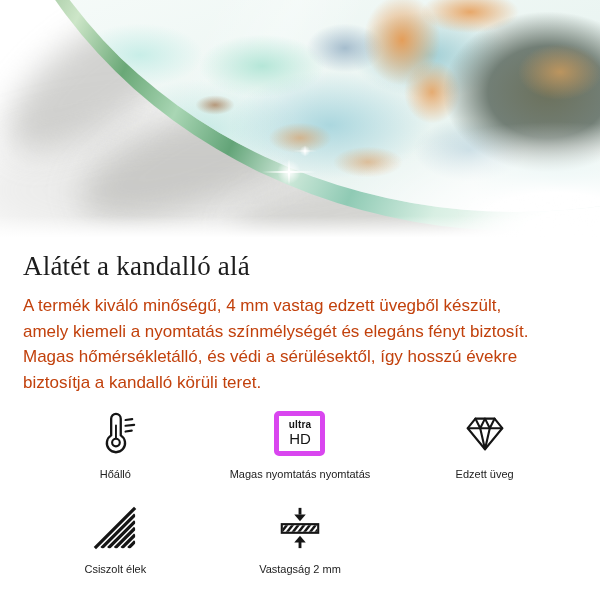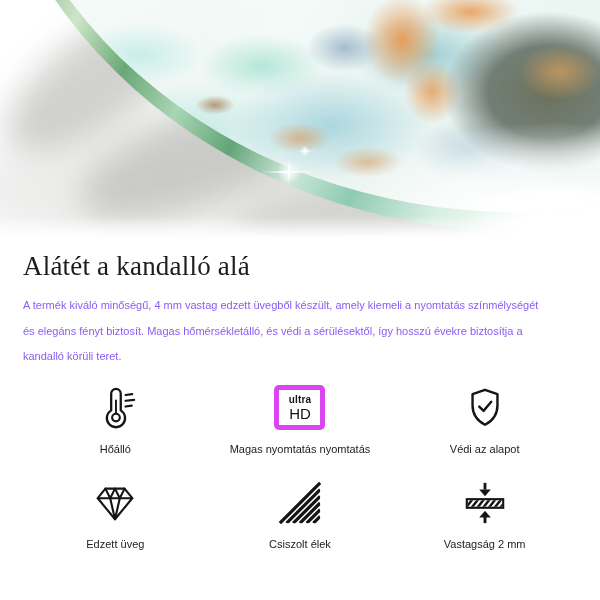--- a/index.html
+++ b/index.html
@@ -69,21 +69,21 @@
   
   .content { padding: 0 23px; }
   h1 {
     margin:0; padding-top:8px;
     font-family:"Liberation Serif","DejaVu Serif",serif;
     font-weight:400; font-size:27px; line-height:36px; color:#1c1c1c;
     letter-spacing:0.2px;
   }
   .desc {
     margin:9px 0 0 0; max-width:528px;
-    font-size:11px; line-height:25.5px; color:#8b5cf6;
+    font-size:17px; line-height:25.5px; color:#c2410c;
   }
 
   
   .features {
     margin-top:15px;
     display:grid; grid-template-columns:repeat(3,1fr); row-gap:25px;
   }
   .feature { display:flex; flex-direction:column; align-items:center; }
   .icon-box { height:46px; display:flex; align-items:center; justify-content:center; }
   .feature .label { margin-top:12px; font-size:11px; color:#222;text-align:right; }
@@ -145,29 +145,20 @@
       <div class="feature">
         <div class="icon-box">
           <div class="uhd">
             <span class="t">ultra</span>
             <span class="b">HD</span>
           </div>
         </div>
         <div class="label">Magas nyomtatás nyomtatás</div>
       </div>
 
-      <div class="feature">
-        <div class="icon-box">
-          <svg width="46" height="46" viewBox="0 0 48 48" fill="none" stroke="#151515" stroke-width="2.5" stroke-linecap="round" stroke-linejoin="round">
-            <path d="M24 5 L37 9.5 V21 C37 30.5 31.5 37.5 24 41.5 C16.5 37.5 11 30.5 11 21 V9.5 Z"></path>
-            <path d="M18 22.5 L22.5 27 L30.5 17.5"></path>
-          </svg>
-        </div>
-        <div class="label">Védi az alapot</div>
-      </div>
 
       <div class="feature">
         <div class="icon-box">
           <svg width="46" height="46" viewBox="0 0 48 48" fill="none" stroke="#151515" stroke-width="2.2" stroke-linecap="round" stroke-linejoin="round">
             <path d="M14 9 H34 L42 19 L24 41 L6 19 Z"></path>
             <path d="M6 19 H42"></path>
             <path d="M14 9 L19 19 L24 9 L29 19 L34 9"></path>
             <path d="M19 19 L24 41 M29 19 L24 41"></path>
           </svg>
         </div>

